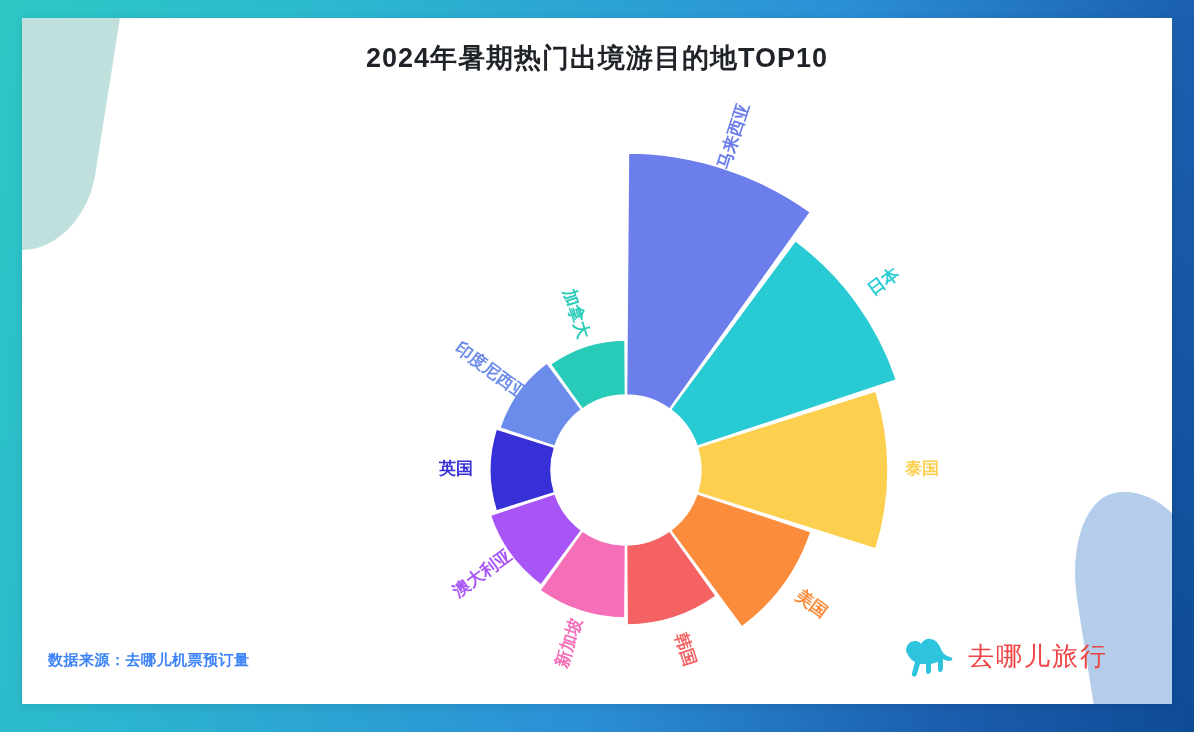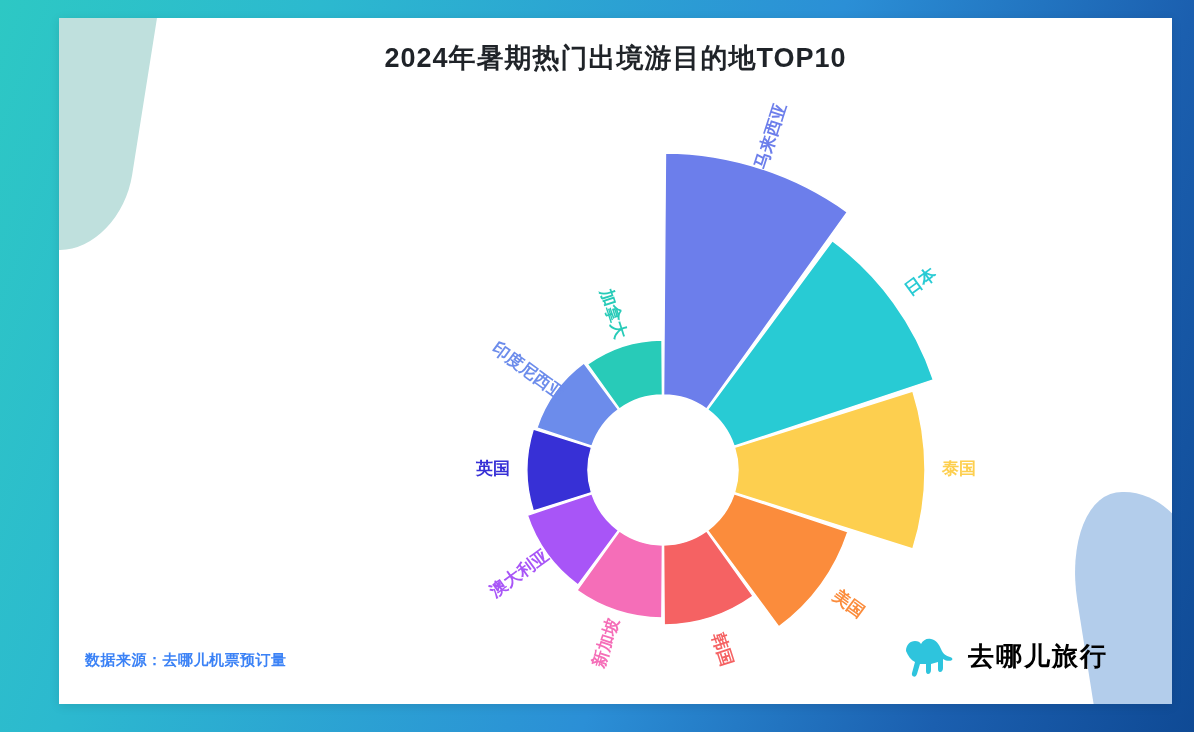--- a/index.html
+++ b/index.html
@@ -9,21 +9,20 @@
     background:#ffffff;
   }
   #stage{
     position:relative;width:1194px;height:732px;overflow:hidden;
     background:linear-gradient(110deg,#2dc8c4 0%,#2cb9cf 22%,#2b8fd6 58%,#1b5faf 82%,#0f4a95 100%);
   }
   #card{
     position:absolute;left:22px;top:18px;right:22px;bottom:28px;
     background:#ffffff;overflow:hidden;
     box-shadow:0 2px 10px rgba(0,0,0,0.10);
-    margin-left:37px;
   }
   
   .blob{position:absolute;pointer-events:none;}
   #blob-tl{
     left:-38px;top:-30px;width:120px;height:262px;
     background:#bfe0dd;
     border-radius:0 0 64px 64px/0 0 80px 120px;
     transform:skewX(-9deg);
   }
   #blob-br{
@@ -40,21 +39,21 @@
   #rose-svg{position:absolute;left:0;top:0;}
   #source-note{
     position:absolute;left:26px;bottom:34px;
     font-size:15px;font-weight:bold;color:#3b82f6;letter-spacing:0.5px;
   }
   #brand{
     position:absolute;right:64px;bottom:26px;
     display:flex;align-items:center;gap:12px;
   }
   #brand-name{
-    font-size:26px;font-weight:bold;color:#000000;letter-spacing:2px;
+    font-size:26px;font-weight:normal;color:#ef4444;letter-spacing:2px;
   }
   #camel-icon{display:block;}
 </style>
 </head>
 <body>
 
 <div id="stage">
   <div id="card">
 
     <div class="blob" id="blob-tl"></div>

